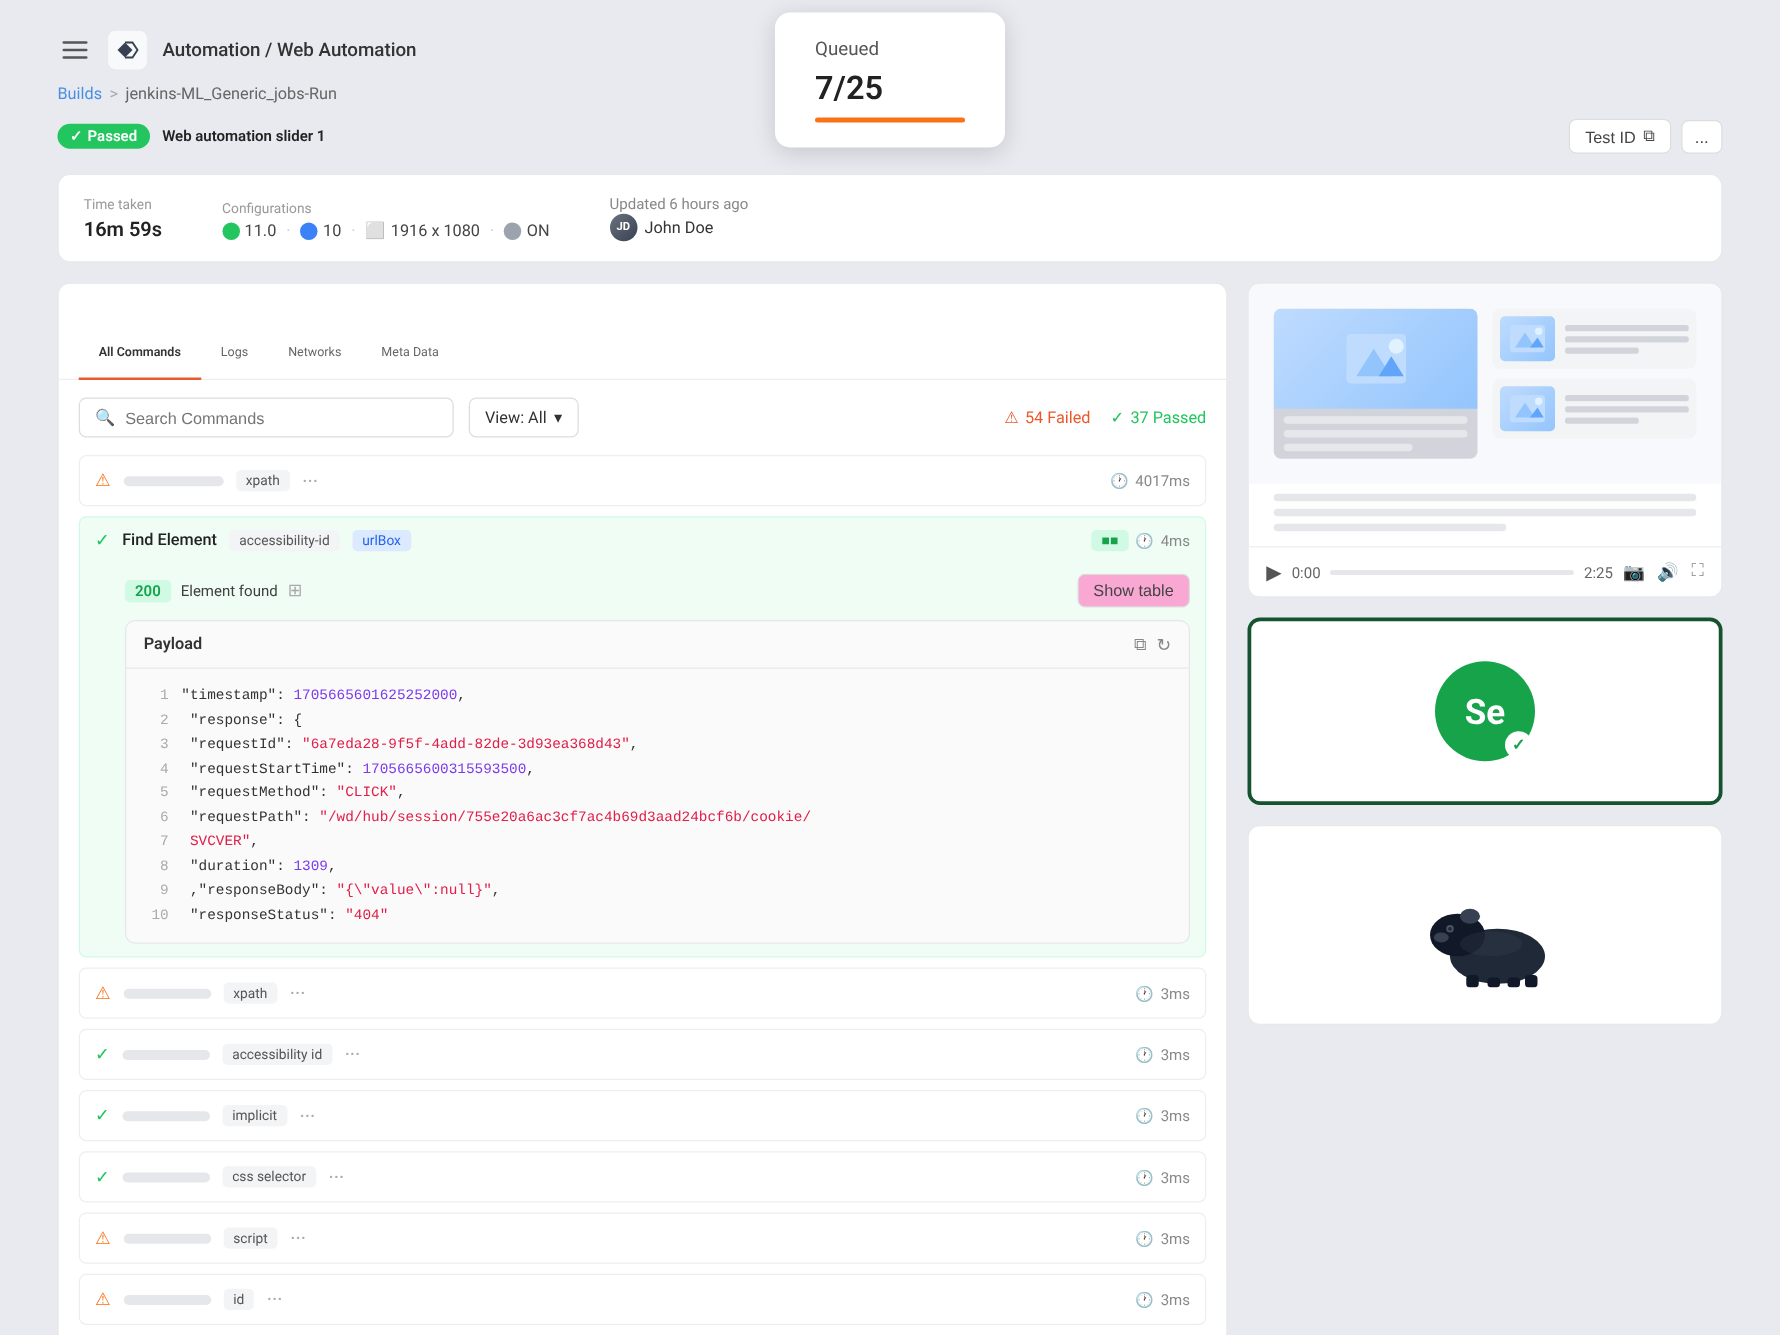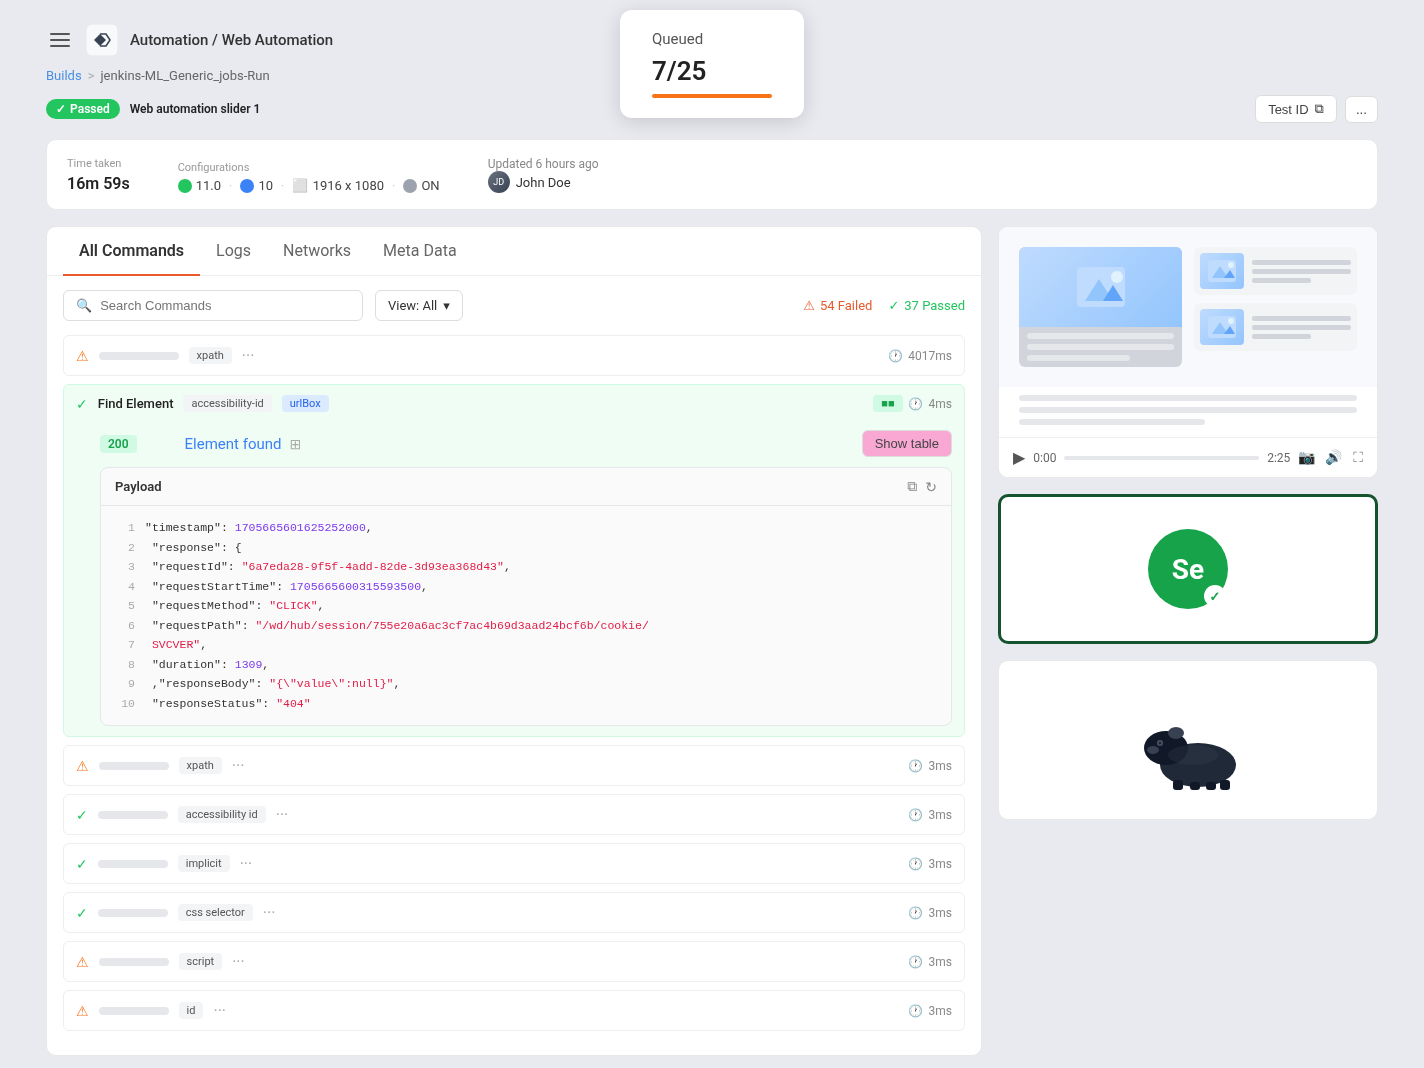--- a/index.html
+++ b/index.html
@@ -214,20 +214,21 @@
     .avatar {
       width: 22px;
       height: 22px;
       border-radius: 50%;
       background: linear-gradient(135deg, #6b7280, #374151);
       display: flex;
       align-items: center;
       justify-content: center;
       font-size: 9px;
       color: #fff;
+      font-weight: bold;
     }
 
     
     .content-grid {
       display: grid;
       grid-template-columns: 1fr 380px;
       gap: 16px;
     }
 
     
@@ -239,25 +240,26 @@
     }
 
     
     .tabs {
       display: flex;
       border-bottom: 1px solid #eee;
       padding: 0 16px;
     }
     .tab {
       padding: 14px 16px;
-      font-size: 16px;
+      font-size: 10px;
       color: #666;
       cursor: pointer;
       border-bottom: 2px solid transparent;
       margin-bottom: -1px;
+      margin-top: 36px;
     }
     .tab.active {
       color: #333;
       font-weight: 600;
       border-bottom-color: #e85a2c;
     }
 
     
     .commands-toolbar {
       display: flex;
@@ -390,23 +392,22 @@
     }
     .status-code {
       background: #d1fae5;
       color: #16a34a;
       border-radius: 4px;
       padding: 2px 8px;
       font-size: 12px;
       font-weight: 600;
     }
     .status-text {
-      font-size: 15px;
-      color: #3b82f6;
-      margin-left: 40px;
+      font-size: 12px;
+      color: #404040;
     }
     .show-table-btn {
       margin-left: auto;
       border: 1px solid #ddd;
       border-radius: 6px;
       padding: 5px 12px;
       background: #f9a8d4;
       cursor: pointer;
       font-size: 13px;
       color: #444;

